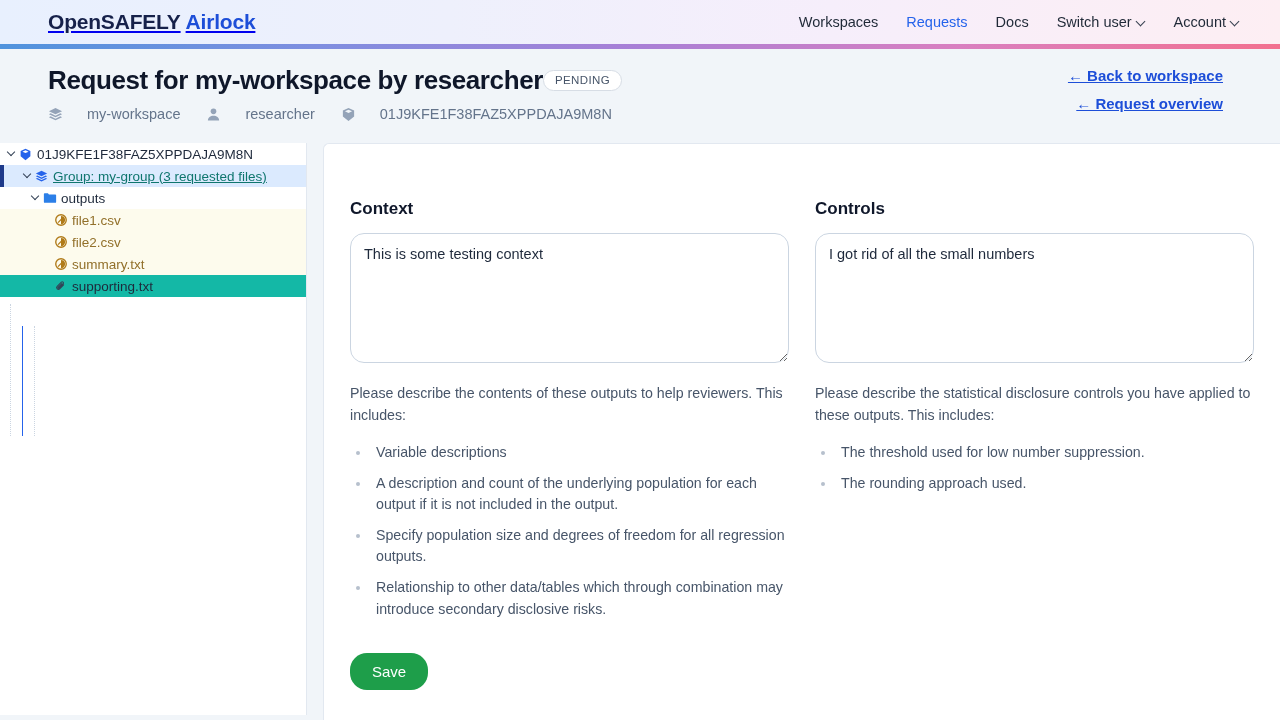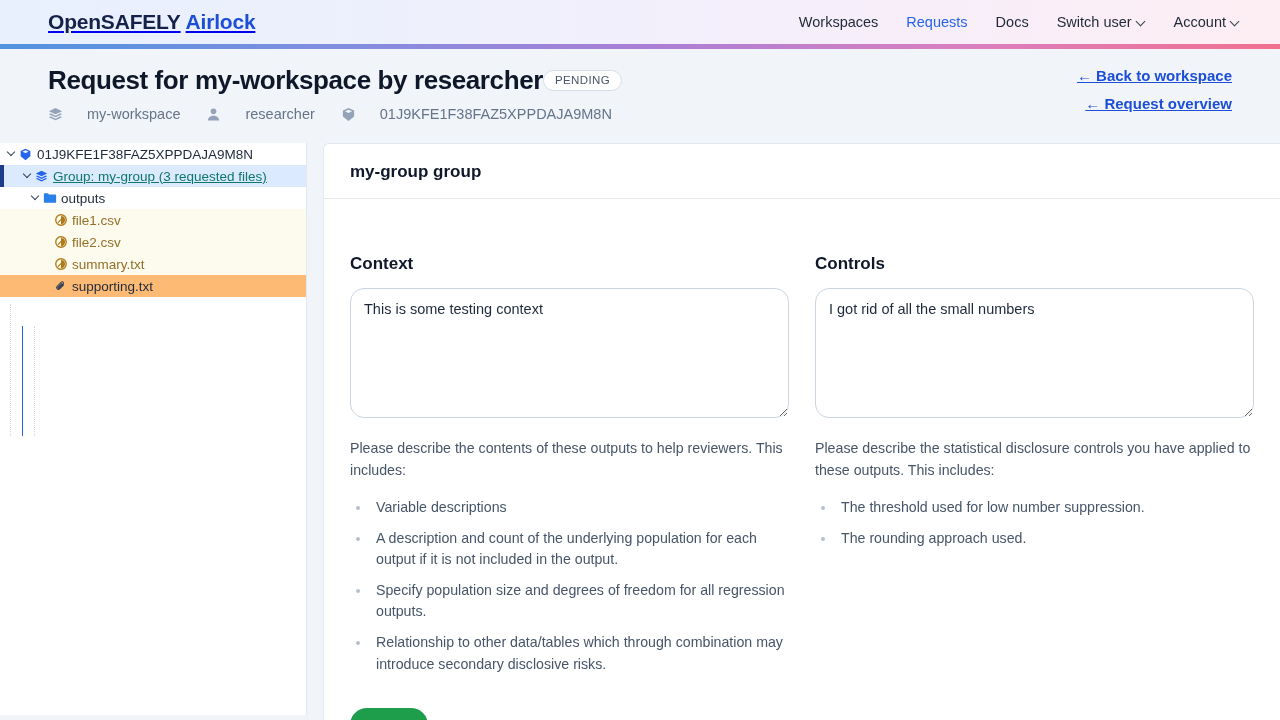--- a/index.html
+++ b/index.html
@@ -54,21 +54,21 @@
   .badge {
     background: #ffffff; border: 1px solid #d7dde5; border-radius: 999px;
     padding: 3px 11px 4px; font-size: 11.5px; letter-spacing: 0.4px;
     color: #475569; font-weight: 500; white-space: nowrap;
   }
   .meta-row { display: flex; align-items: center; gap: 26px; margin-top: 10px; }
   .meta-item { display: flex; align-items: center; gap: 24px; font-size: 14.5px; color: #64748b; white-space: nowrap; }
   .meta-item svg { display: block; flex: none; }
 
   .header-links {
-    position: absolute; right: 48px; top: 18px;
+    position: absolute; right: 57px; top: 18px;
     display: flex; flex-direction: column; align-items: flex-end; gap: 11px;
   }
   .header-link {
     font-size: 15px; font-weight: bold; color: #1d4ed8;
     text-decoration: underline; white-space: nowrap;
   }
 
   
   .content { display: flex; height: 580px; padding-left: 0; }
 
@@ -98,21 +98,21 @@
 
   .row-root { padding-left: 4px; background: #ffffff; }
   .row-group {
     padding-left: 16px; background: #dbeafe;
     border-left: 4px solid #1e3a8a; margin-left: 0;
   }
   .row-group .lbl { color: #0f766e; text-decoration: underline; font-weight: 500; }
   .row-outputs { padding-left: 28px; background: #ffffff; }
   .row-file { padding-left: 52px; background: #fdfbed; }
   .row-file .lbl { color: #92702a; }
-  .row-support { padding-left: 52px; background: #fdba74; }
+  .row-support { padding-left: 52px; background: #14b8a6; }
   .row-support .lbl { color: #1e293b; }
 
   
   .sidebar { position: relative; }
   .guide {
     position: absolute; width: 0; border-left: 1px dotted #cbd5e1; z-index: 2;
   }
   .guide-a { left: 10px; top: 161px; height: 132px; }
   .guide-b { left: 34px; top: 183px; height: 110px; }
   .guide-solid { position: absolute; left: 22px; top: 183px; height: 110px; border-left: 1px solid #2563eb; z-index: 2; }
@@ -311,23 +311,20 @@
         <svg width="12" height="12" viewBox="0 0 16 16" fill="none" stroke="#334155" stroke-width="1.4" stroke-linecap="round">
           <path d="M11.5 6.5 6.2 11.8a2.3 2.3 0 0 1-3.3-3.3l5.6-5.6a1.6 1.6 0 0 1 2.3 2.3L5.2 10.8a.8.8 0 0 1-1.1-1.1l5-5"></path>
         </svg>
       </span>
       <span class="lbl">supporting.txt</span>
     </div>
   </div>
 
   <div class="main-wrap">
     <div class="panel">
-      <div class="panel-head">
-        <h2>my-group group</h2>
-      </div>
       <div class="panel-body">
         <div class="cols">
 
           <div class="col">
             <h3>Context</h3>
             <textarea class="ta" placeholder="" style="">This is some testing context</textarea>
             <p class="help">Please describe the contents of these outputs to help reviewers. This includes:</p>
             <ul class="hints">
               <li>Variable descriptions</li>
               <li>A description and count of the underlying population for each output if it is not included in the output.</li>

